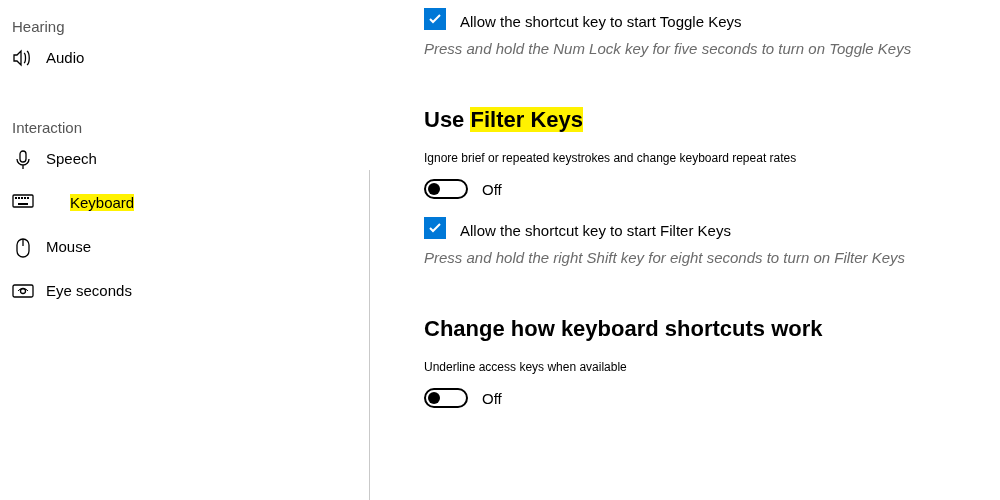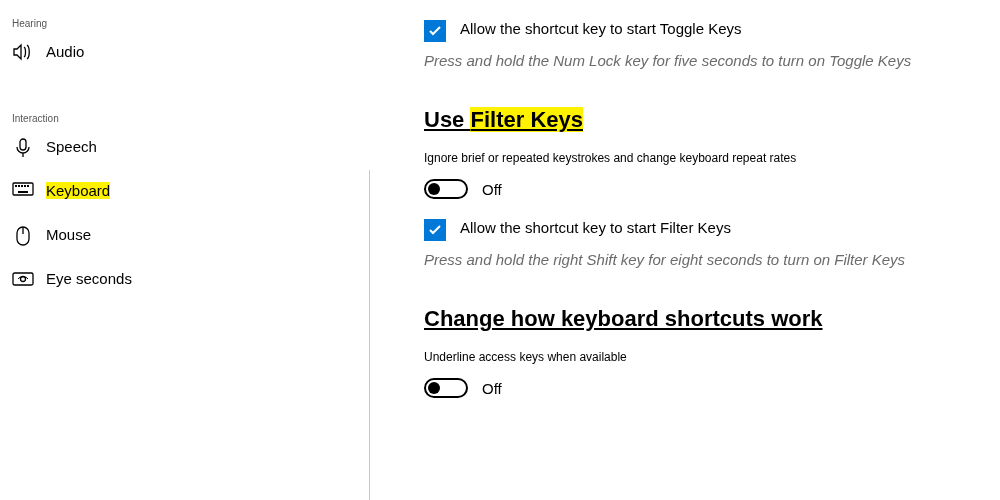--- a/index.html
+++ b/index.html
@@ -1,34 +1,34 @@
 <!DOCTYPE html>
 <html><head>
 <meta charset="utf-8">
 <style>
   * { box-sizing: border-box; margin: 0; padding: 0; }
   html, body { width: 1000px; height: 500px; font-family: "Segoe UI", Arial, sans-serif; background: #fff; color: #000; overflow: hidden; }
   body { display: flex; }
   .sidebar { width: 370px; padding: 10px 0 0 12px; position: relative; }
-  .group-header { font-size: 10px; color: #555; margin: 8px 0 14px 0; font-weight: 400; }
+  .group-header { font-size: 15px; color: #555; margin: 8px 0 14px 0; font-weight: 400; }
   .nav-row { display: flex; align-items: flex-start; height: 44px; cursor: pointer; }
   .nav-icon { width: 22px; display: flex; align-items: center; justify-content: center; margin-right: 12px; }
   .nav-label { font-size: 15px; color: #000; }
   .nav-label.hl { background: #fff200; }
-  .nav-row.selected { background: transparent; }
+  .nav-row.selected { background: transparent; gap: 24px; }
   .sep { height: 18px; }
   .divider { position: absolute; right: 0; top: 170px; width: 1px; height: 330px; background: #c9c9c9; }
 
   .main { flex: 1; padding: 0 24px 0 54px; overflow: hidden; }
-  .checkbox-row { display: flex; align-items: flex-start; margin-top: 20px; }
+  .checkbox-row { display: flex; align-items: flex-end; margin-top: 8px; }
   .cb { width: 22px; height: 22px; background: #0078d7; display: flex; align-items: center; justify-content: center; margin-right: 14px; }
   .cb svg { display: block; }
   .cb-label { font-size: 15px; }
   .desc { font-size: 15px; color: #6b6b6b; margin-top: 8px; line-height: 1.4; max-width: 560px; font-style: italic; }
-  .section-h { font-size: 22px; font-weight: 600; margin-top: 36px; margin-bottom: 18px; text-decoration: underline; }
+  .section-h { font-size: 22px; font-weight: 600; margin-top: 48px; margin-bottom: 18px; }
   .section-h .hl { background: #fff200; }
   .section-sub { font-size: 12px; margin-bottom: 14px; }
   .toggle-row { display: flex; align-items: center; margin-bottom: 18px; }
   .toggle { width: 44px; height: 20px; border: 2px solid #000; border-radius: 12px; position: relative; background: #fff; margin-right: 14px; }
   .toggle::after { content: ""; width: 12px; height: 12px; background: #000; border-radius: 50%; position: absolute; left: 2px; top: 2px; }
   .toggle-label { font-size: 15px; }
 </style>
 </head>
 <body>
 

